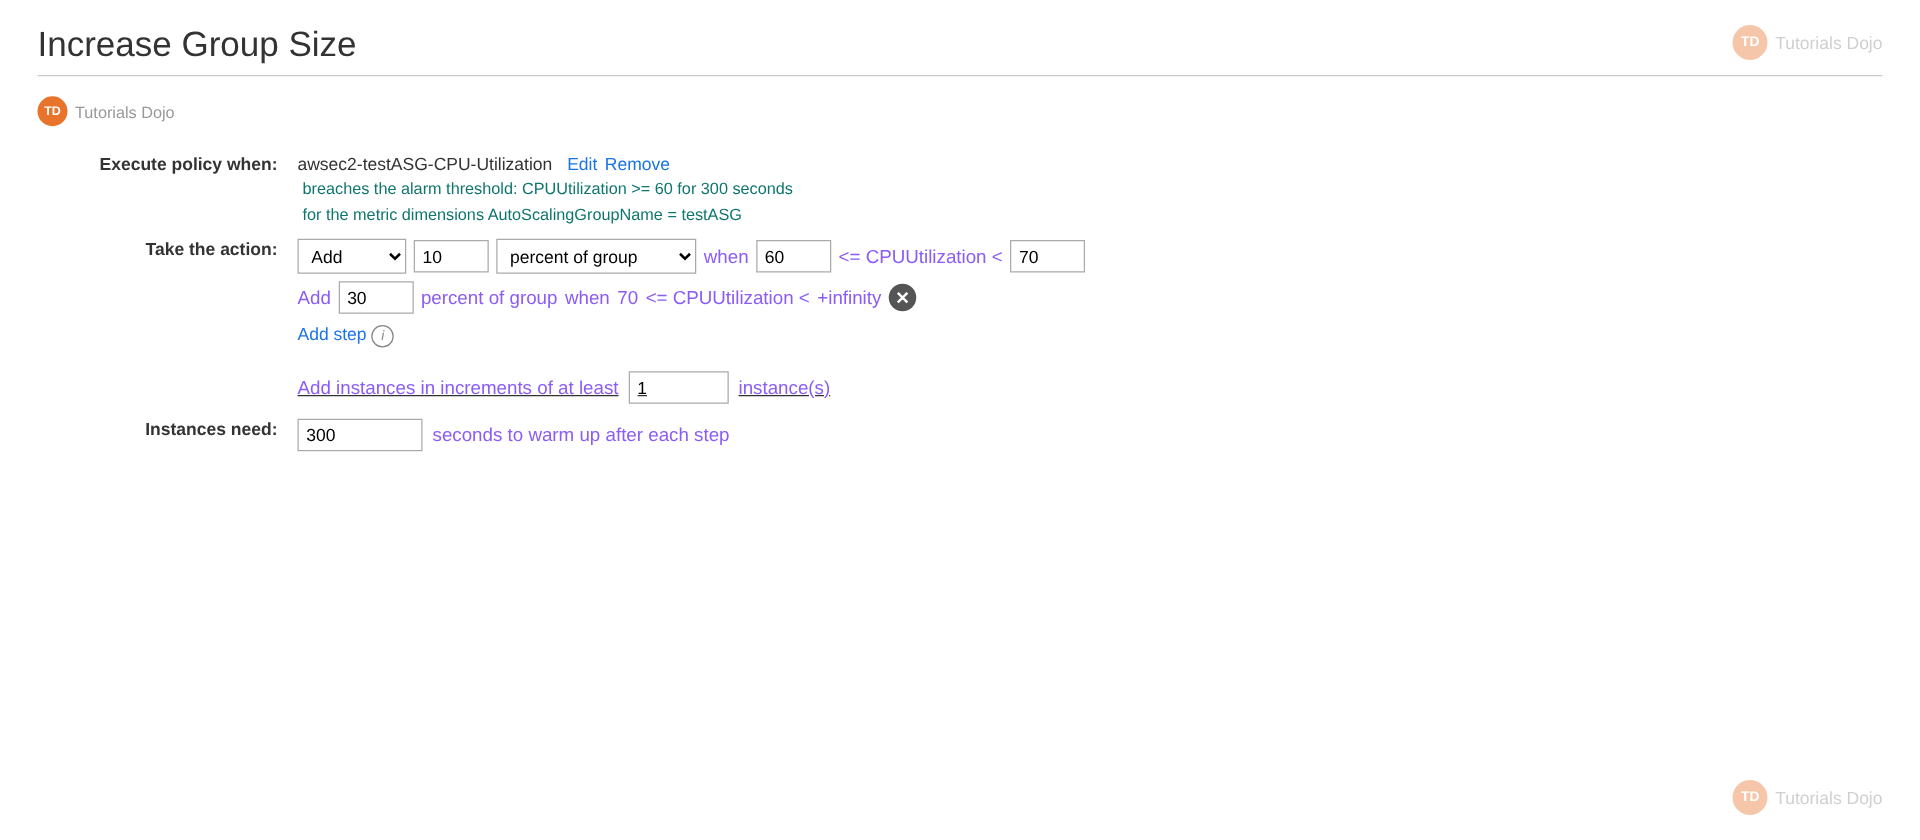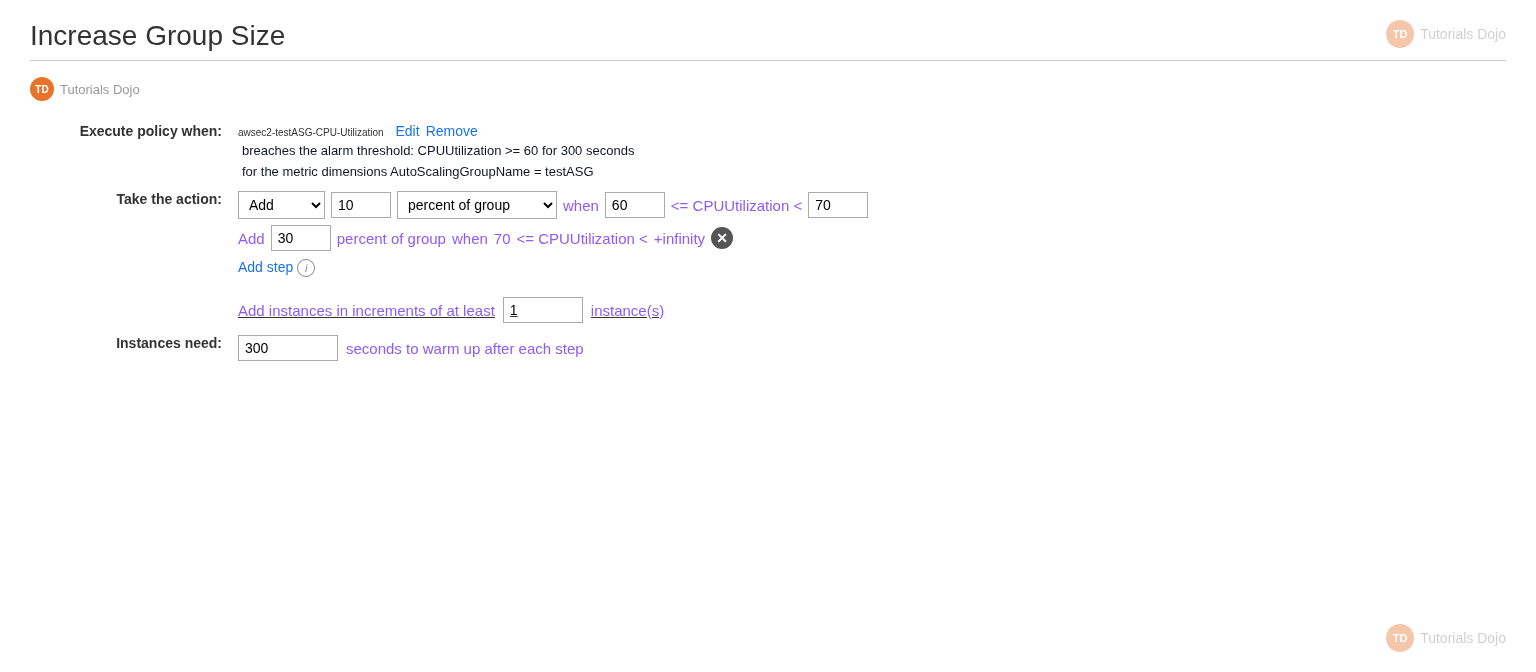--- a/index.html
+++ b/index.html
@@ -76,38 +76,38 @@
       border: 1px solid #aaa;
       padding: 4px 6px;
       font-size: 14px;
       background: #fff;
     }
     .name-input {
       width: 240px;
     }
     .execute-alarm {
       color: #333;
-      font-size: 10px;
+      font-size: 14px;
     }
     .edit-remove {
       display: inline-flex;
       gap: 6px;
       margin-left: 8px;
     }
     .link-btn {
       color: #1a73e8;
       cursor: pointer;
       background: none;
       border: none;
       font-size: 14px;
       padding: 0;
       text-decoration: none;
     }
     .alarm-detail {
-      color: #0f172a;
+      color: #0f766e;
       font-size: 13px;
       margin-top: 4px;
       padding-left: 4px;
     }
     .action-row {
       display: flex;
       align-items: center;
       gap: 6px;
       margin-bottom: 6px;
       flex-wrap: wrap;

